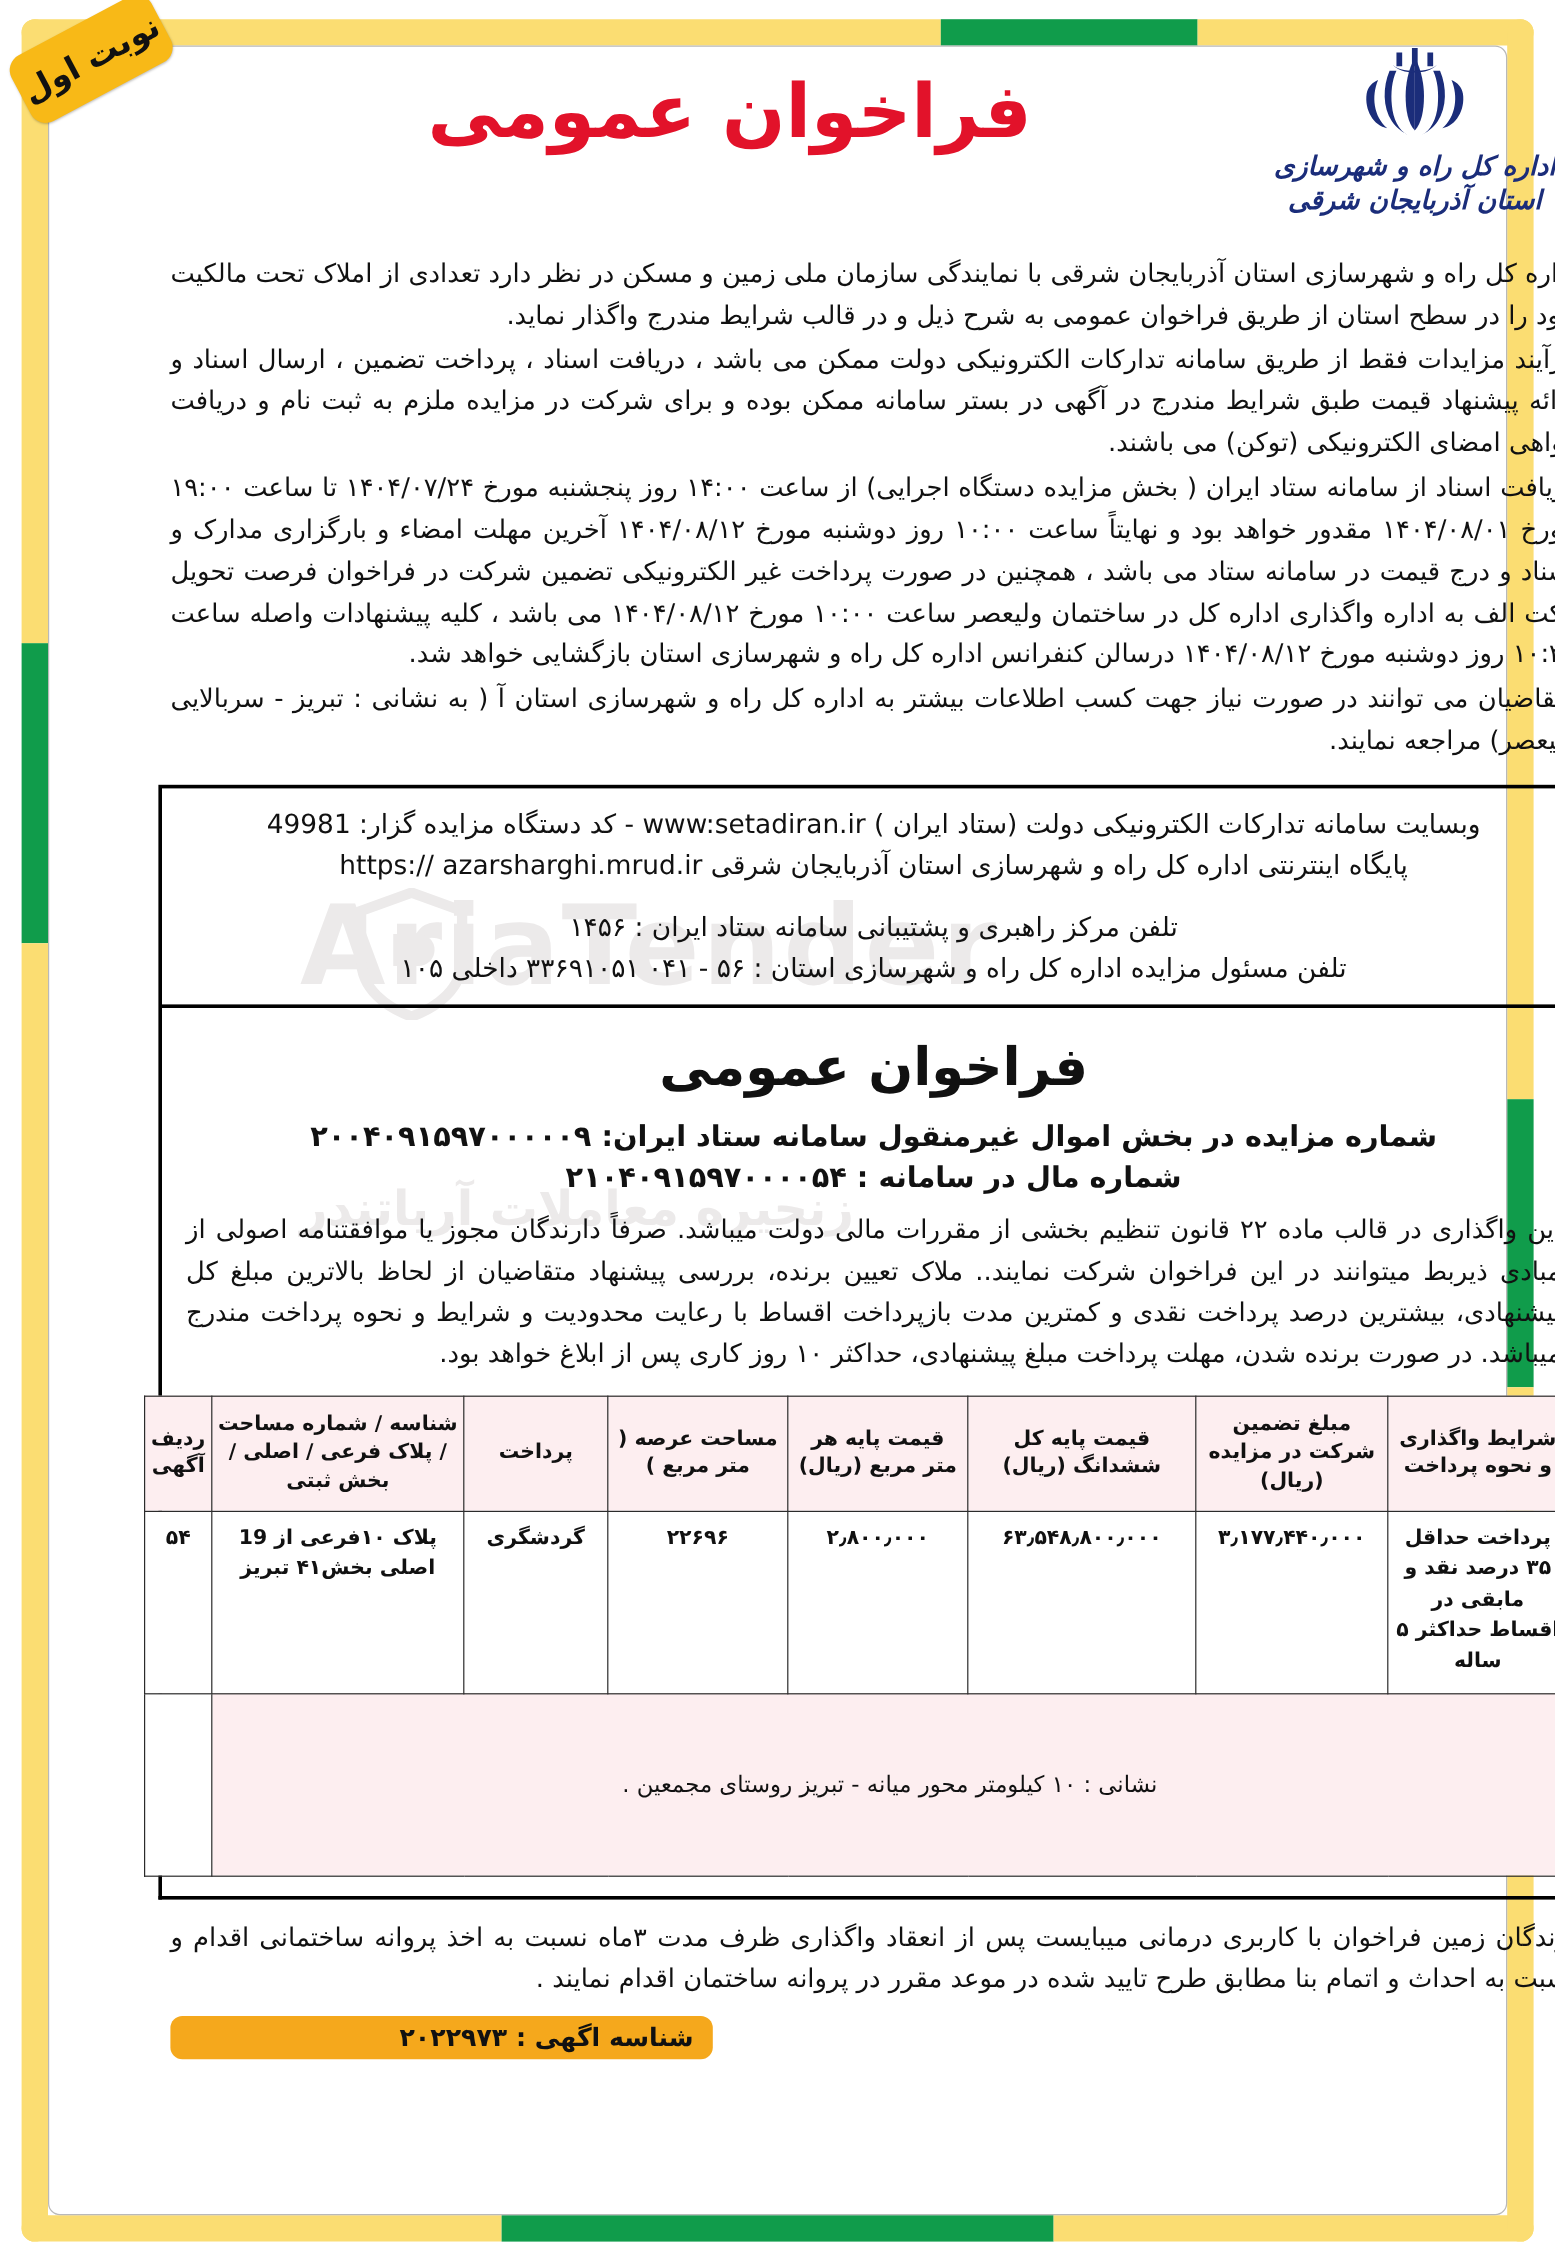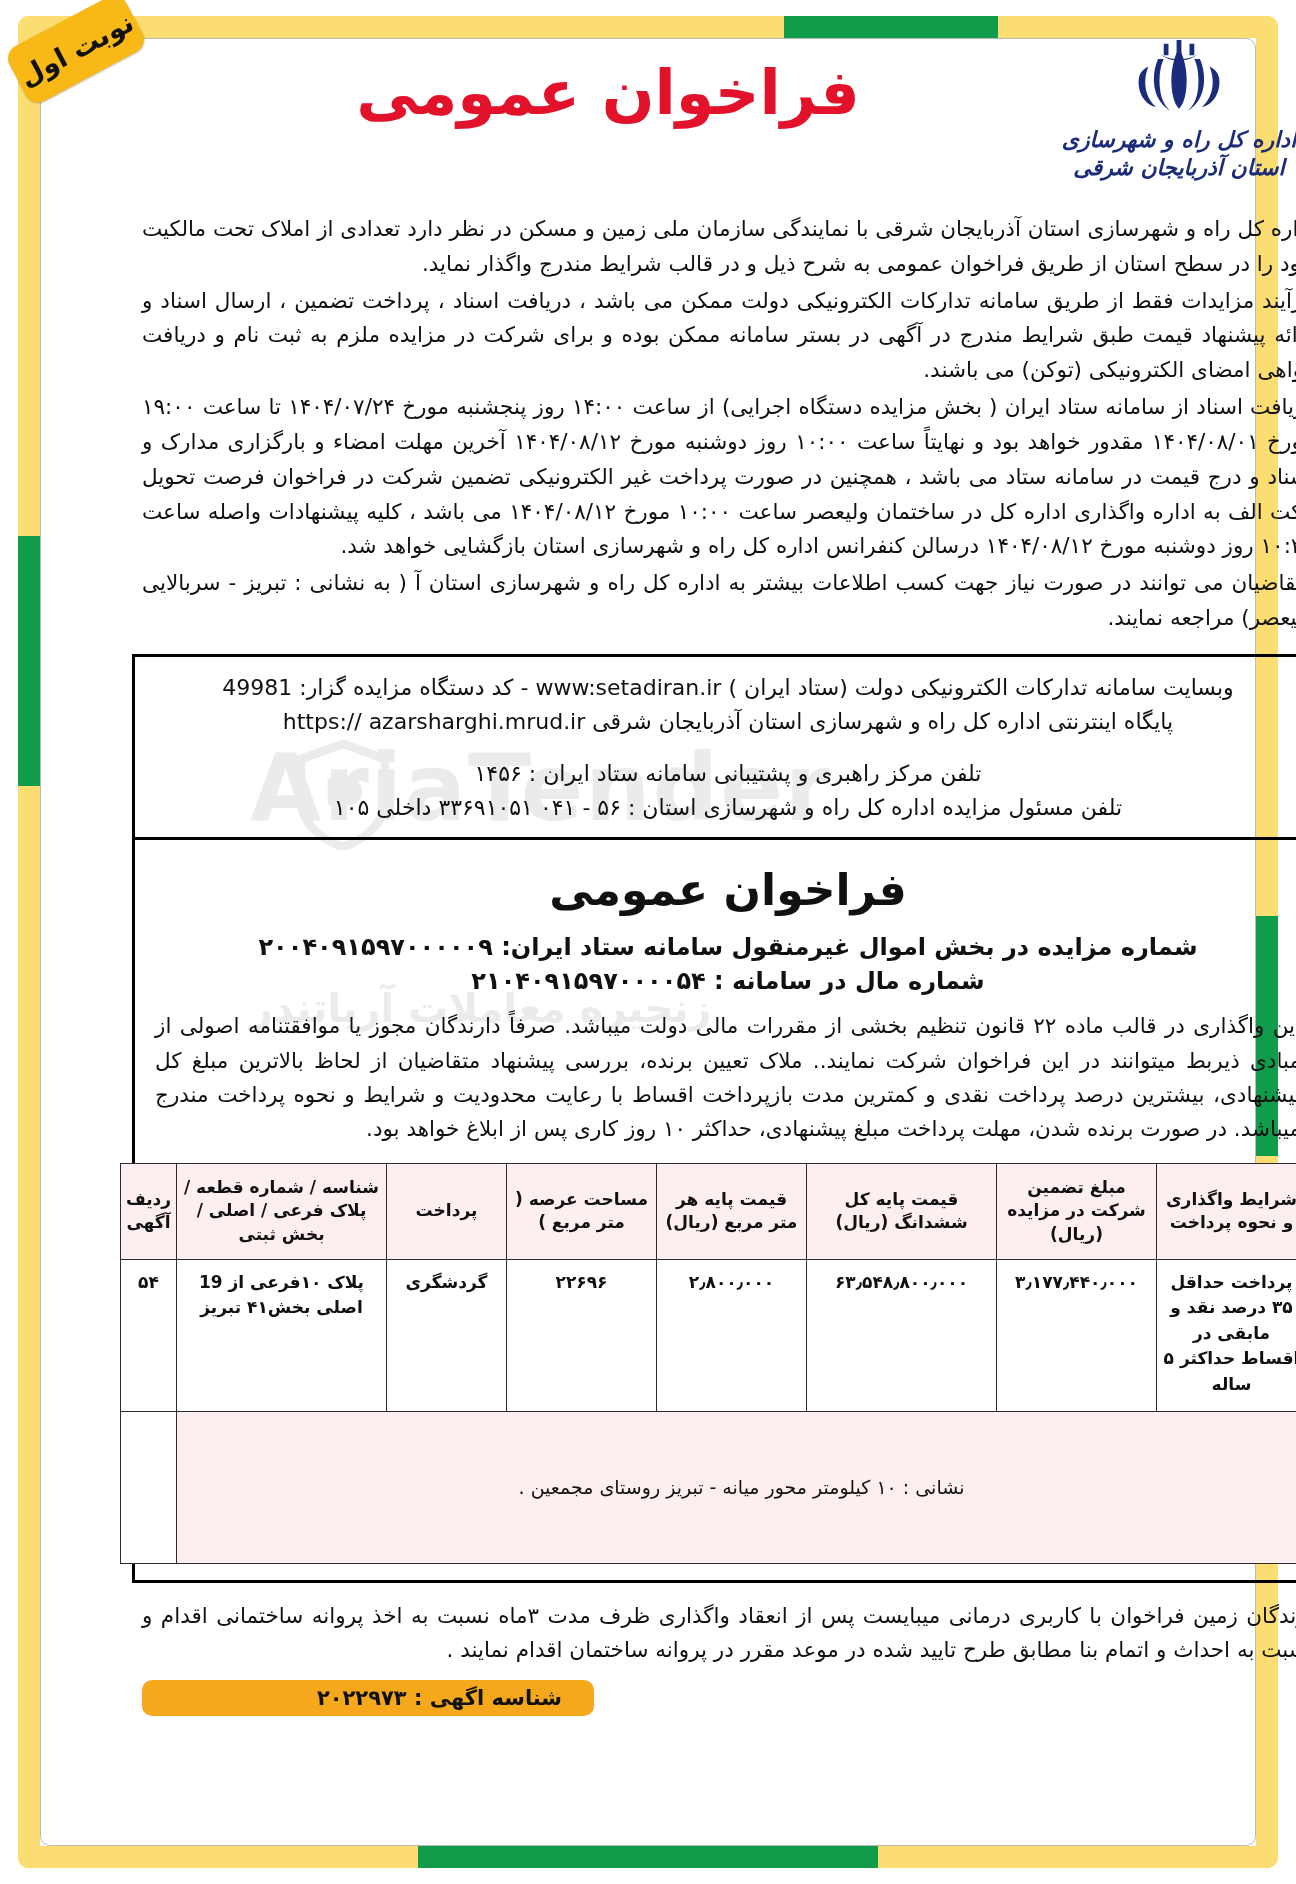--- a/index.html
+++ b/index.html
@@ -214,21 +214,21 @@
   }
   .id-badge {
     position: absolute;
     left: 0; right: auto;
     margin-right: auto;
     background: #f5a81c;
     color: #111;
     font-size: 21px;
     font-weight: bold;
     border-radius: 10px;
-    padding: 6px 32px;
+    padding: 6px 16px;
   }
   .id-badge-wrap {
     position: relative;
     margin: 12px 22px 0 22px;
     height: 46px;
   }
   .id-badge-wrap .id-badge {
     position: absolute;
     right: 720px;
     top: 0;
@@ -334,21 +334,21 @@
 
     <table class="tender">
       <thead>
         <tr>
           <th class="col-shart">شرایط واگذاری و نحوه پرداخت</th>
           <th class="col-p3">مبلغ تضمین شرکت در مزایده (ریال)</th>
           <th class="col-p2">قیمت پایه کل ششدانگ (ریال)</th>
           <th class="col-p1">قیمت پایه هر متر مربع (ریال)</th>
           <th class="col-masahat">مساحت عرصه ( متر مربع )</th>
           <th class="col-karbari">پرداخت</th>
-          <th class="col-plak">شناسه / شماره قطعه / پلاک فرعی / اصلی / بخش ثبتی</th>
+          <th class="col-plak">شناسه / شماره مساحت / پلاک فرعی / اصلی / بخش ثبتی</th>
           <th class="col-radif">ردیف آگهی</th>
         </tr>
       </thead>
       <tbody>
         <tr>
           <td>پرداخت حداقل ۳۵ درصد نقد و مابقی در اقساط حداکثر ۵ ساله</td>
           <td>۳٫۱۷۷٫۴۴۰٫۰۰۰</td>
           <td>۶۳٫۵۴۸٫۸۰۰٫۰۰۰</td>
           <td>۲٫۸۰۰٫۰۰۰</td>
           <td>۲۲۶۹۶</td>

